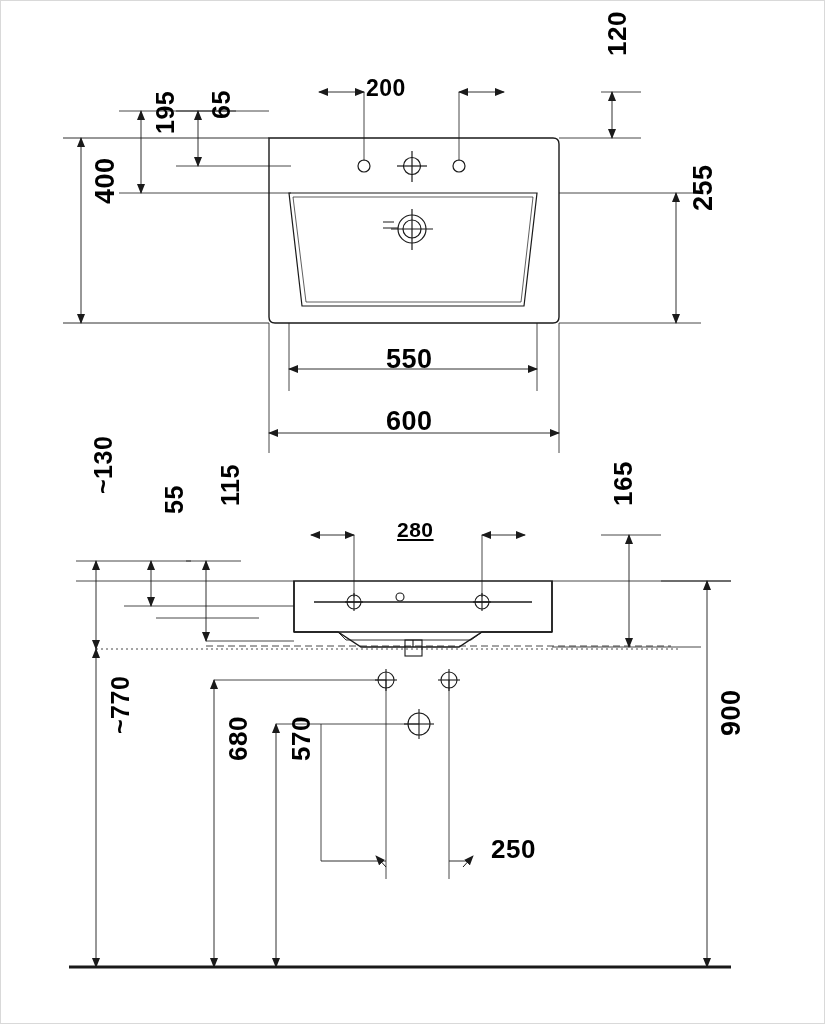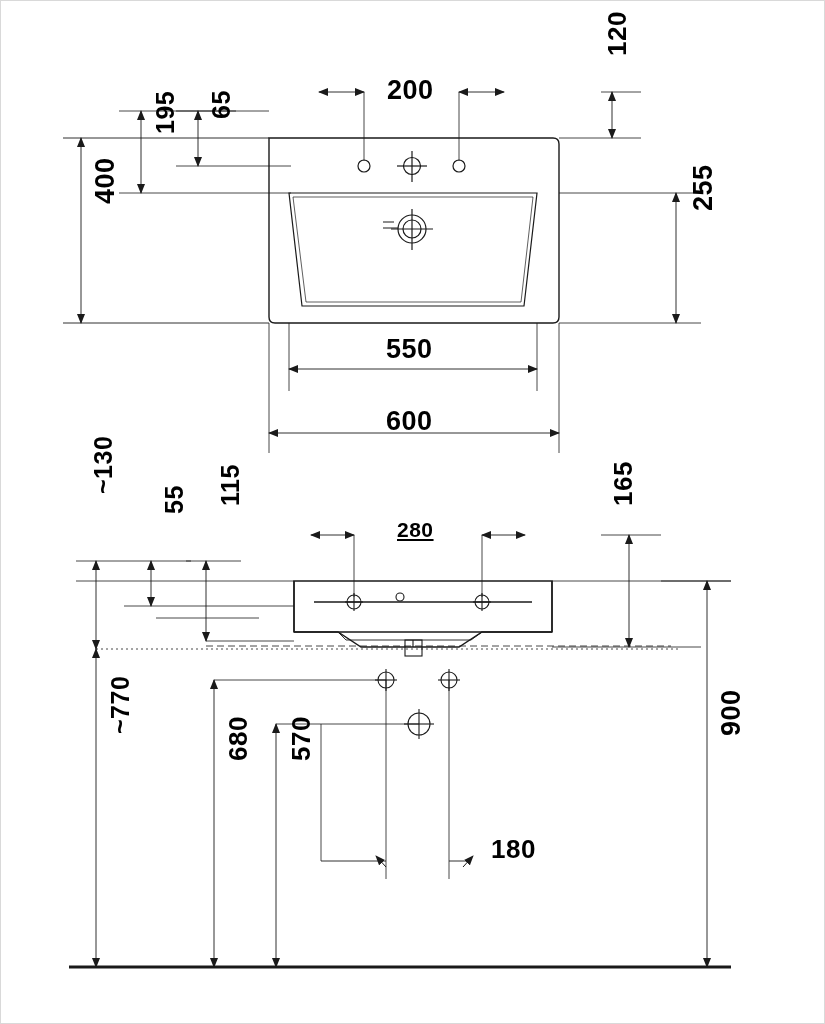--- a/index.html
+++ b/index.html
@@ -201,30 +201,30 @@
       <line x1="448" y1="860" x2="470" y2="860" stroke-width="0.9"></line>
 
       <line x1="706" y1="580" x2="706" y2="966" marker-start="url(#arrHs)" marker-end="url(#arrH)"></line>
       <line x1="660" y1="580" x2="730" y2="580" stroke-width="0.8"></line>
     </g>
   </svg>
 
   <div class="dim-label vert" style="left:206px; top:118px; font-size:25px;">65</div>
   <div class="dim-label vert" style="left:150px; top:133px; font-size:25px;">195</div>
   <div class="dim-label vert" style="left:89px; top:203px; font-size:27px;">400</div>
-  <div class="dim-label" style="left:386px; top:74px; font-size:27px;">200</div>
+  <div class="dim-label" style="left:365px; top:74px; font-size:23px;">200</div>
   <div class="dim-label vert" style="left:601px; top:55px; font-size:26px;">120</div>
   <div class="dim-label vert" style="left:687px; top:210px; font-size:27px;">255</div>
-  <div class="dim-label" style="left:385px; top:333px; font-size:27px;">550</div>
+  <div class="dim-label" style="left:385px; top:343px; font-size:27px;">550</div>
   <div class="dim-label" style="left:385px; top:405px; font-size:27px;">600</div>
 
   <div class="dim-label vert" style="left:88px; top:493px; font-size:25px;">~130</div>
   <div class="dim-label vert" style="left:159px; top:513px; font-size:25px;">55</div>
   <div class="dim-label vert" style="left:215px; top:505px; font-size:25px;">115</div>
   <div class="dim-label" style="left:396px; top:517px; font-size:21px;text-decoration:underline;">280</div>
   <div class="dim-label vert" style="left:607px; top:505px; font-size:26px;">165</div>
   <div class="dim-label vert" style="left:105px; top:733px; font-size:25px;">~770</div>
   <div class="dim-label vert" style="left:222px; top:760px; font-size:26px;">680</div>
   <div class="dim-label vert" style="left:285px; top:760px; font-size:26px;">570</div>
-  <div class="dim-label" style="left:490px; top:833px; font-size:26px;">180</div>
+  <div class="dim-label" style="left:490px; top:833px; font-size:26px;">250</div>
   <div class="dim-label vert" style="left:715px; top:735px; font-size:27px;">900</div>
 
 </div>
 
 </body></html>

